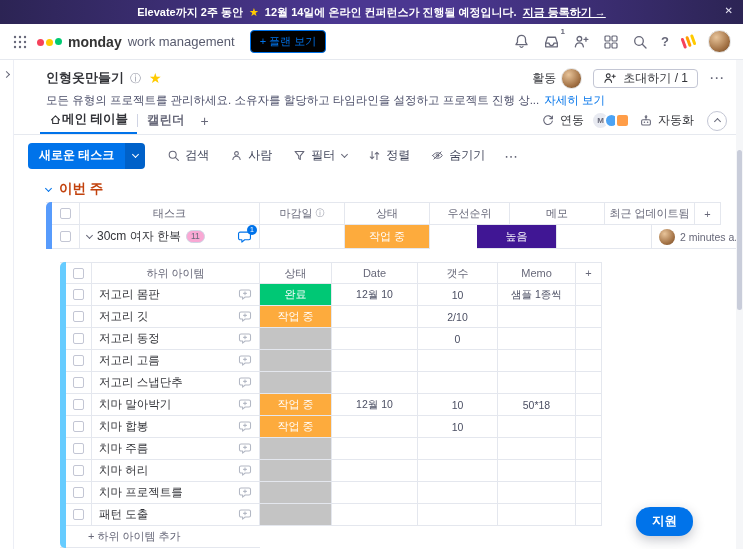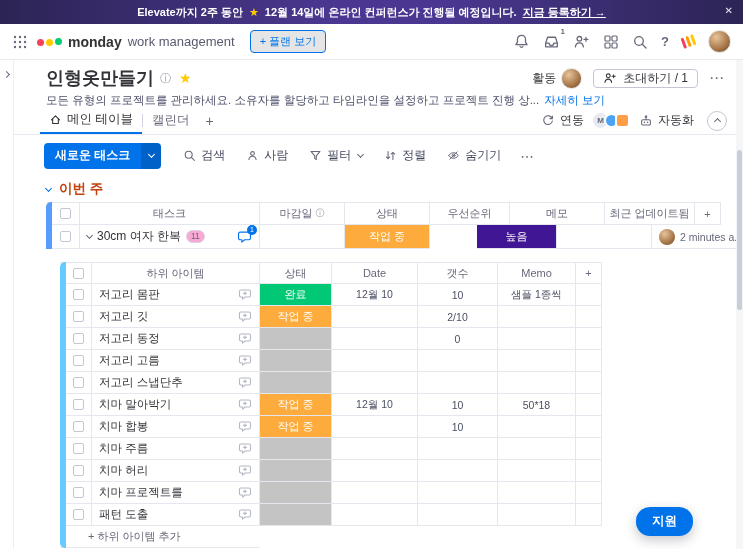--- a/index.html
+++ b/index.html
@@ -27,72 +27,72 @@
   
   .app-header{position:absolute;top:24px;left:0;right:0;height:36px;background:#fff;
     border-bottom:1px solid #e6e9ef;display:flex;align-items:center;padding:0 12px;gap:9px;}
   .waffle{cursor:pointer;}
   .logo{display:flex;align-items:center;gap:6px;cursor:pointer;}
   .logo-dots{display:flex;gap:2px;align-items:flex-end;}
   .logo-dots i{width:7px;height:7px;border-radius:50%;display:block;}
   .dot-r{background:#f6415a;} .dot-y{background:#ffcb00;} .dot-g{background:#00ca72;margin-bottom:1px;}
   .brand{font-size:14px;font-weight:700;color:#333;text-align:right;}
   .brand-suffix{font-size:13px;color:#585b6e;font-weight:400;}
-  .plan-btn{border:1px solid #0073ea;color:#0073ea;background:#e5e5e5;font-size:11px;
+  .plan-btn{border:1px solid #0073ea;color:#0073ea;background:#000000;font-size:11px;
     border-radius:4px;padding:3px 9px;margin-left:6px;cursor:pointer;white-space:nowrap;}
   .header-right{margin-left:auto;display:flex;align-items:center;gap:13px;color:#676879;}
   .h-icon{cursor:pointer;position:relative;display:flex;align-items:center;}
   .inbox-badge{position:absolute;top:-6px;right:-5px;font-size:8px;color:#676879;font-weight:700;}
   .help-q{font-size:13px;color:#676879;font-weight:700;}
   .products-icon{display:flex;gap:2px;transform:rotate(-20deg);}
   .products-icon i{width:3px;height:11px;border-radius:2px;display:block;}
   .pi-1{background:#f6415a;} .pi-2{background:#ff9d00;} .pi-3{background:#ffcb00;}
   .avatar{width:23px;height:23px;border-radius:50%;
     background:radial-gradient(circle at 35% 30%, #e8c49a, #a06f42 65%, #6b4526);border:1px solid #e3e3e3;}
 
   
   .left-rail{position:absolute;top:60px;left:0;width:14px;bottom:0;background:#fff;border-right:1px solid #eceef5;}
   .rail-expand{position:absolute;top:66px;left:4px;color:#676879;cursor:pointer;}
 
   
   .board-title-row{position:absolute;top:64px;left:46px;right:18px;height:28px;display:flex;align-items:center;}
-  .board-title{font-size:18px;font-weight:700;color:#323338;}
+  .board-title{font-size:13px;font-weight:700;color:#323338;}
   .title-info{font-size:11px;color:#9699a6;margin-left:6px;}
   .title-star{color:#ffcb00;font-size:14px;margin-left:8px;}
   .title-right{margin-left:auto;display:flex;align-items:center;gap:11px;}
   .activity{display:flex;align-items:center;gap:5px;font-size:12px;color:#323338;cursor:pointer;}
   .activity .avatar{width:21px;height:21px;}
   .invite-btn{display:flex;align-items:center;gap:6px;border:1px solid #c3c6d4;border-radius:4px;
     height:19px;padding:0 9px;font-size:12px;color:#323338;background:#fff;cursor:pointer;white-space:nowrap;}
   .more-btn{font-size:15px;color:#676879;cursor:pointer;letter-spacing:1px;}
 
   .board-desc{position:absolute;top:93px;left:46px;font-size:11.5px;color:#4b4e69;white-space:nowrap;}
   .see-more{color:#0073ea;margin-left:5px;cursor:pointer;}
 
   
   .tabs-row{position:absolute;top:107px;left:40px;right:16px;height:27px;display:flex;align-items:stretch;}
-  .tab{display:flex;align-items:center;gap:5px;font-size:12.5px;padding:0 9px;color:#323338;cursor:pointer;}
+  .tab{display:flex;align-items:center;font-size:12.5px;padding:0 9px;color:#323338;cursor:pointer;font-weight:bold;}
   .tab.active{border-bottom:2px solid #0073ea;}
   .tab.inactive{color:#676879;}
   .tab-sep{width:1px;height:13px;background:#d0d4e4;align-self:center;}
   .tab-add{display:flex;align-items:center;padding:0 7px;color:#676879;font-size:14px;cursor:pointer;}
   .tabs-right{margin-left:auto;display:flex;align-items:center;gap:9px;font-size:12px;color:#323338;}
   .tr-item{display:flex;align-items:center;gap:5px;cursor:pointer;}
   .app-badges{display:flex;align-items:center;}
   .badge-m{width:15px;height:15px;border-radius:50%;background:#e8eaf1;color:#676879;font-size:8px;
     font-weight:700;display:flex;align-items:center;justify-content:center;}
   .badge-blue{width:15px;height:15px;border-radius:50%;background:#4ba3f5;margin-left:-4px;border:2px solid #fff;}
   .badge-orange{width:15px;height:15px;border-radius:4px;background:#ff9d48;margin-left:-4px;border:2px solid #fff;}
   .collapse-circle{width:20px;height:20px;border:1px solid #c3c6d4;border-radius:50%;
     display:flex;align-items:center;justify-content:center;color:#676879;cursor:pointer;margin-left:4px;}
   .collapse-circle .chev{margin-top:2px;}
   .tabs-divider{position:absolute;top:134px;left:14px;right:0;border-top:1px solid #e6e9ef;}
 
   
-  .toolbar{position:absolute;top:142px;left:44px;display:flex;align-items:center;gap:3px;}
+  .toolbar{position:absolute;top:142px;left:28px;display:flex;align-items:center;gap:3px;}
   .new-task-btn{display:flex;height:26px;border-radius:4px;overflow:hidden;cursor:pointer;margin-right:10px;}
   .new-task-main{background:#0073ea;color:#fff;font-size:12px;display:flex;align-items:center;padding:0 11px;font-weight:600;}
   .new-task-chev{background:#0061c9;width:20px;display:flex;align-items:center;justify-content:center;color:#fff;}
   .tool-btn{display:flex;align-items:center;gap:5px;font-size:12px;color:#40455a;padding:5px 9px;border-radius:4px;cursor:pointer;}
   .tool-btn .chev{color:#676879;margin-left:2px;}
   .tool-more{font-size:14px;color:#676879;letter-spacing:1px;padding:5px 7px;cursor:pointer;}
 
   
   .group-header{position:absolute;top:180px;left:46px;display:flex;align-items:center;gap:8px;cursor:pointer;}
   .group-title{font-size:13.5px;font-weight:600;}

